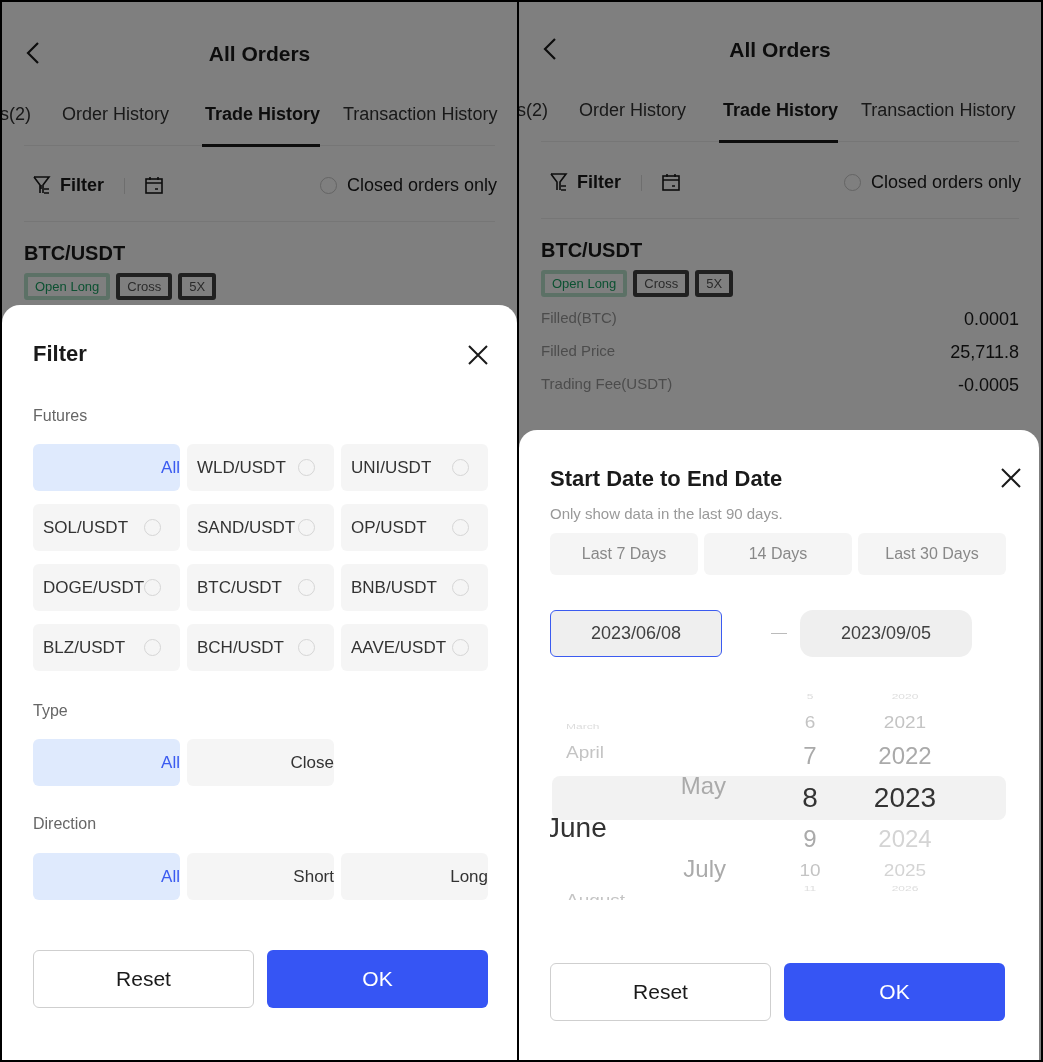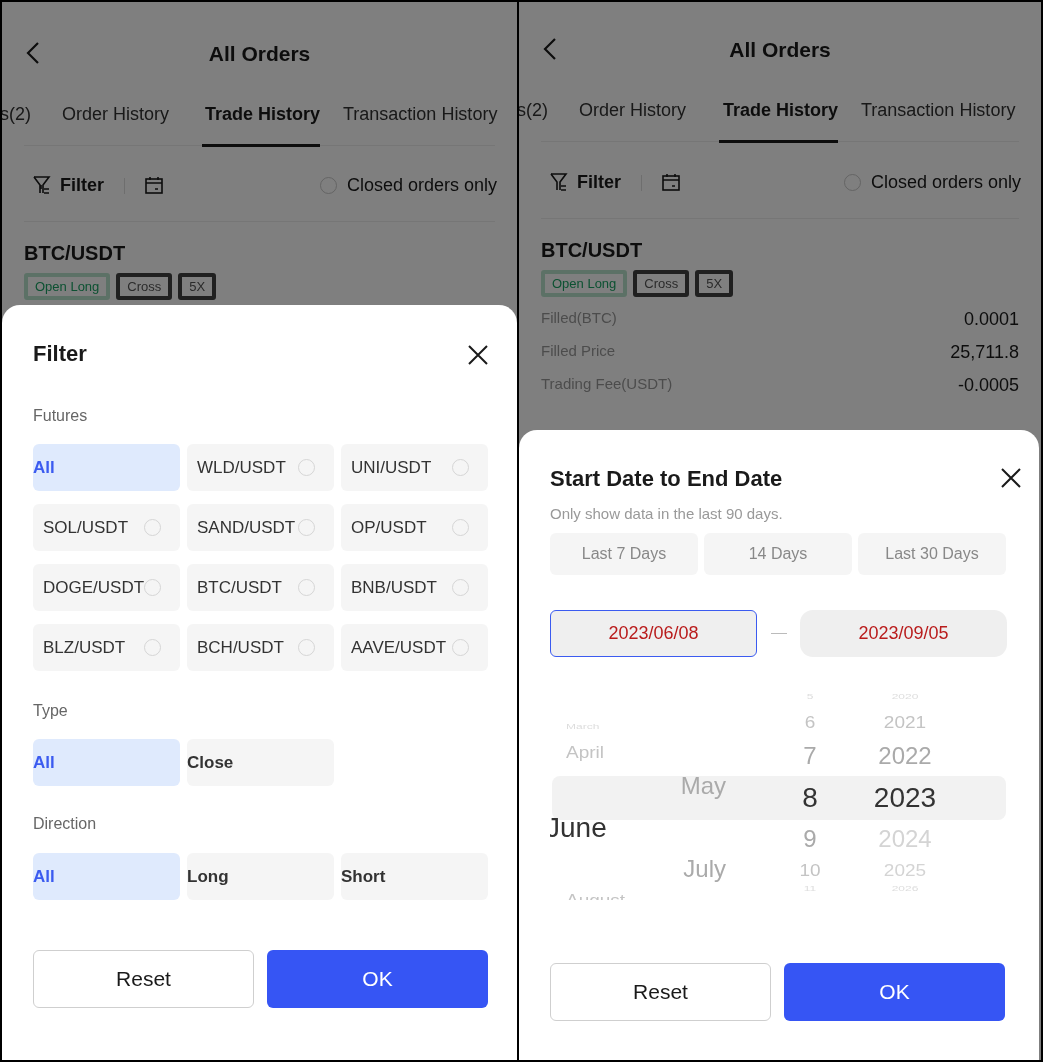--- a/index.html
+++ b/index.html
@@ -50,36 +50,36 @@
   .right .sheet { top: 428px; right: 2px; }
 
   .sheet-title { position: absolute; left: 31px; top: 36px; font-size: 22px; font-weight: bold; color: #1a1a1a; }
   .close-btn { position: absolute; width: 24px; height: 24px; cursor: pointer; }
   .left .close-btn { right: 27px; top: 38px; }
   .right .close-btn { right: 16px; top: 36px; }
 
   .section-label { position: absolute; left: 31px; font-size: 16px; color: #666; }
   .grid { position: absolute; left: 31px; width: 455px; display: grid; grid-template-columns: repeat(3, 147px); column-gap: 7px; row-gap: 13px; }
   .chip { height: 47px; background: #f5f5f5; border-radius: 6px; display: flex; align-items: center; font-size: 17px; color: #333; cursor: pointer; position: relative; }
-  .chip.center { justify-content: flex-start; font-weight: bold; }
+  .chip.center { justify-content: flex-end; }
   .chip.sel { background: #dfeafd; color: #3b5bf0; }
   .chip .chip-text { padding-left: 10px; }
   .chip .chip-radio { position: absolute; right: 19px; top: 15px; width: 17px; height: 17px; border: 1.5px solid #d6d6d6; border-radius: 50%; }
 
   .btn-row { position: absolute; left: 31px; display: flex; gap: 13px; }
   .btn { height: 58px; border-radius: 6px; font-size: 21px; display: flex; align-items: center; justify-content: center; cursor: pointer; }
   .btn.reset { width: 221px; background: #fff; border: 1.5px solid #cfcfcf; color: #1a1a1a; }
   .btn.ok { width: 221px; background: #3655f4; color: #fff; }
 
   
   .subtitle { position: absolute; left: 31px; top: 75px; font-size: 15px; color: #999; }
   .quick-row { position: absolute; left: 31px; top: 103px; display: grid; grid-template-columns: repeat(3, 148px); column-gap: 6px; }
   .quick { height: 42px; background: #f5f5f5; border-radius: 6px; display: flex; align-items: center; justify-content: center; font-size: 16px; color: #888; cursor: pointer; }
   .date-row { position: absolute; left: 31px; top: 180px; width: 458px; height: 47px; }
-  .date-input { position: absolute; top: 0; width: 207px; height: 47px; border-radius: 6px; background: #efefef; display: flex; align-items: center; justify-content: center; font-size: 18px; color: #b91c1c; cursor: pointer; }
+  .date-input { position: absolute; top: 0; width: 172px; height: 47px; border-radius: 6px; background: #efefef; display: flex; align-items: center; justify-content: center; font-size: 18px; color: #404040; cursor: pointer; }
   .date-input.start { left: 0; border: 1.5px solid #3b5bf0; }
   .date-input.end { left: 250px; border-radius: 13px; }
   .date-dash { position: absolute; left: 221px; top: 23px; width: 16px; height: 1px; background: #bbb; }
 
   .picker { position: absolute; left: 31px; top: 262px; width: 458px; height: 208px; overflow: hidden; }
   .picker-band { position: absolute; left: 2px; right: 2px; top: 84px; height: 44px; background: #f2f2f2; border-radius: 8px; }
   .picker-col { position: absolute; top: 0; height: 208px; cursor: grab; }
   .picker-col.months { left: 16px; width: 160px; margin-top: 30px; }
   .picker-col.days { left: 210px; width: 100px; }
   .picker-col.years { left: 290px; width: 130px; }
@@ -214,24 +214,24 @@
           <span>Close</span>
         </div>
     </div>
 
     <div class="section-label" style="top:510px">Direction</div>
     <div class="grid" style="top:548px">
       <div class="chip center sel">
           <span>All</span>
         </div>
       <div class="chip center">
+          <span>Short</span>
+        </div>
+      <div class="chip center">
           <span>Long</span>
-        </div>
-      <div class="chip center">
-          <span>Short</span>
         </div>
     </div>
 
     <div class="btn-row" style="top:645px">
       <div class="btn reset">Reset</div>
       <div class="btn ok">OK</div>
     </div>
   </div>
 
   <svg class="annot">

